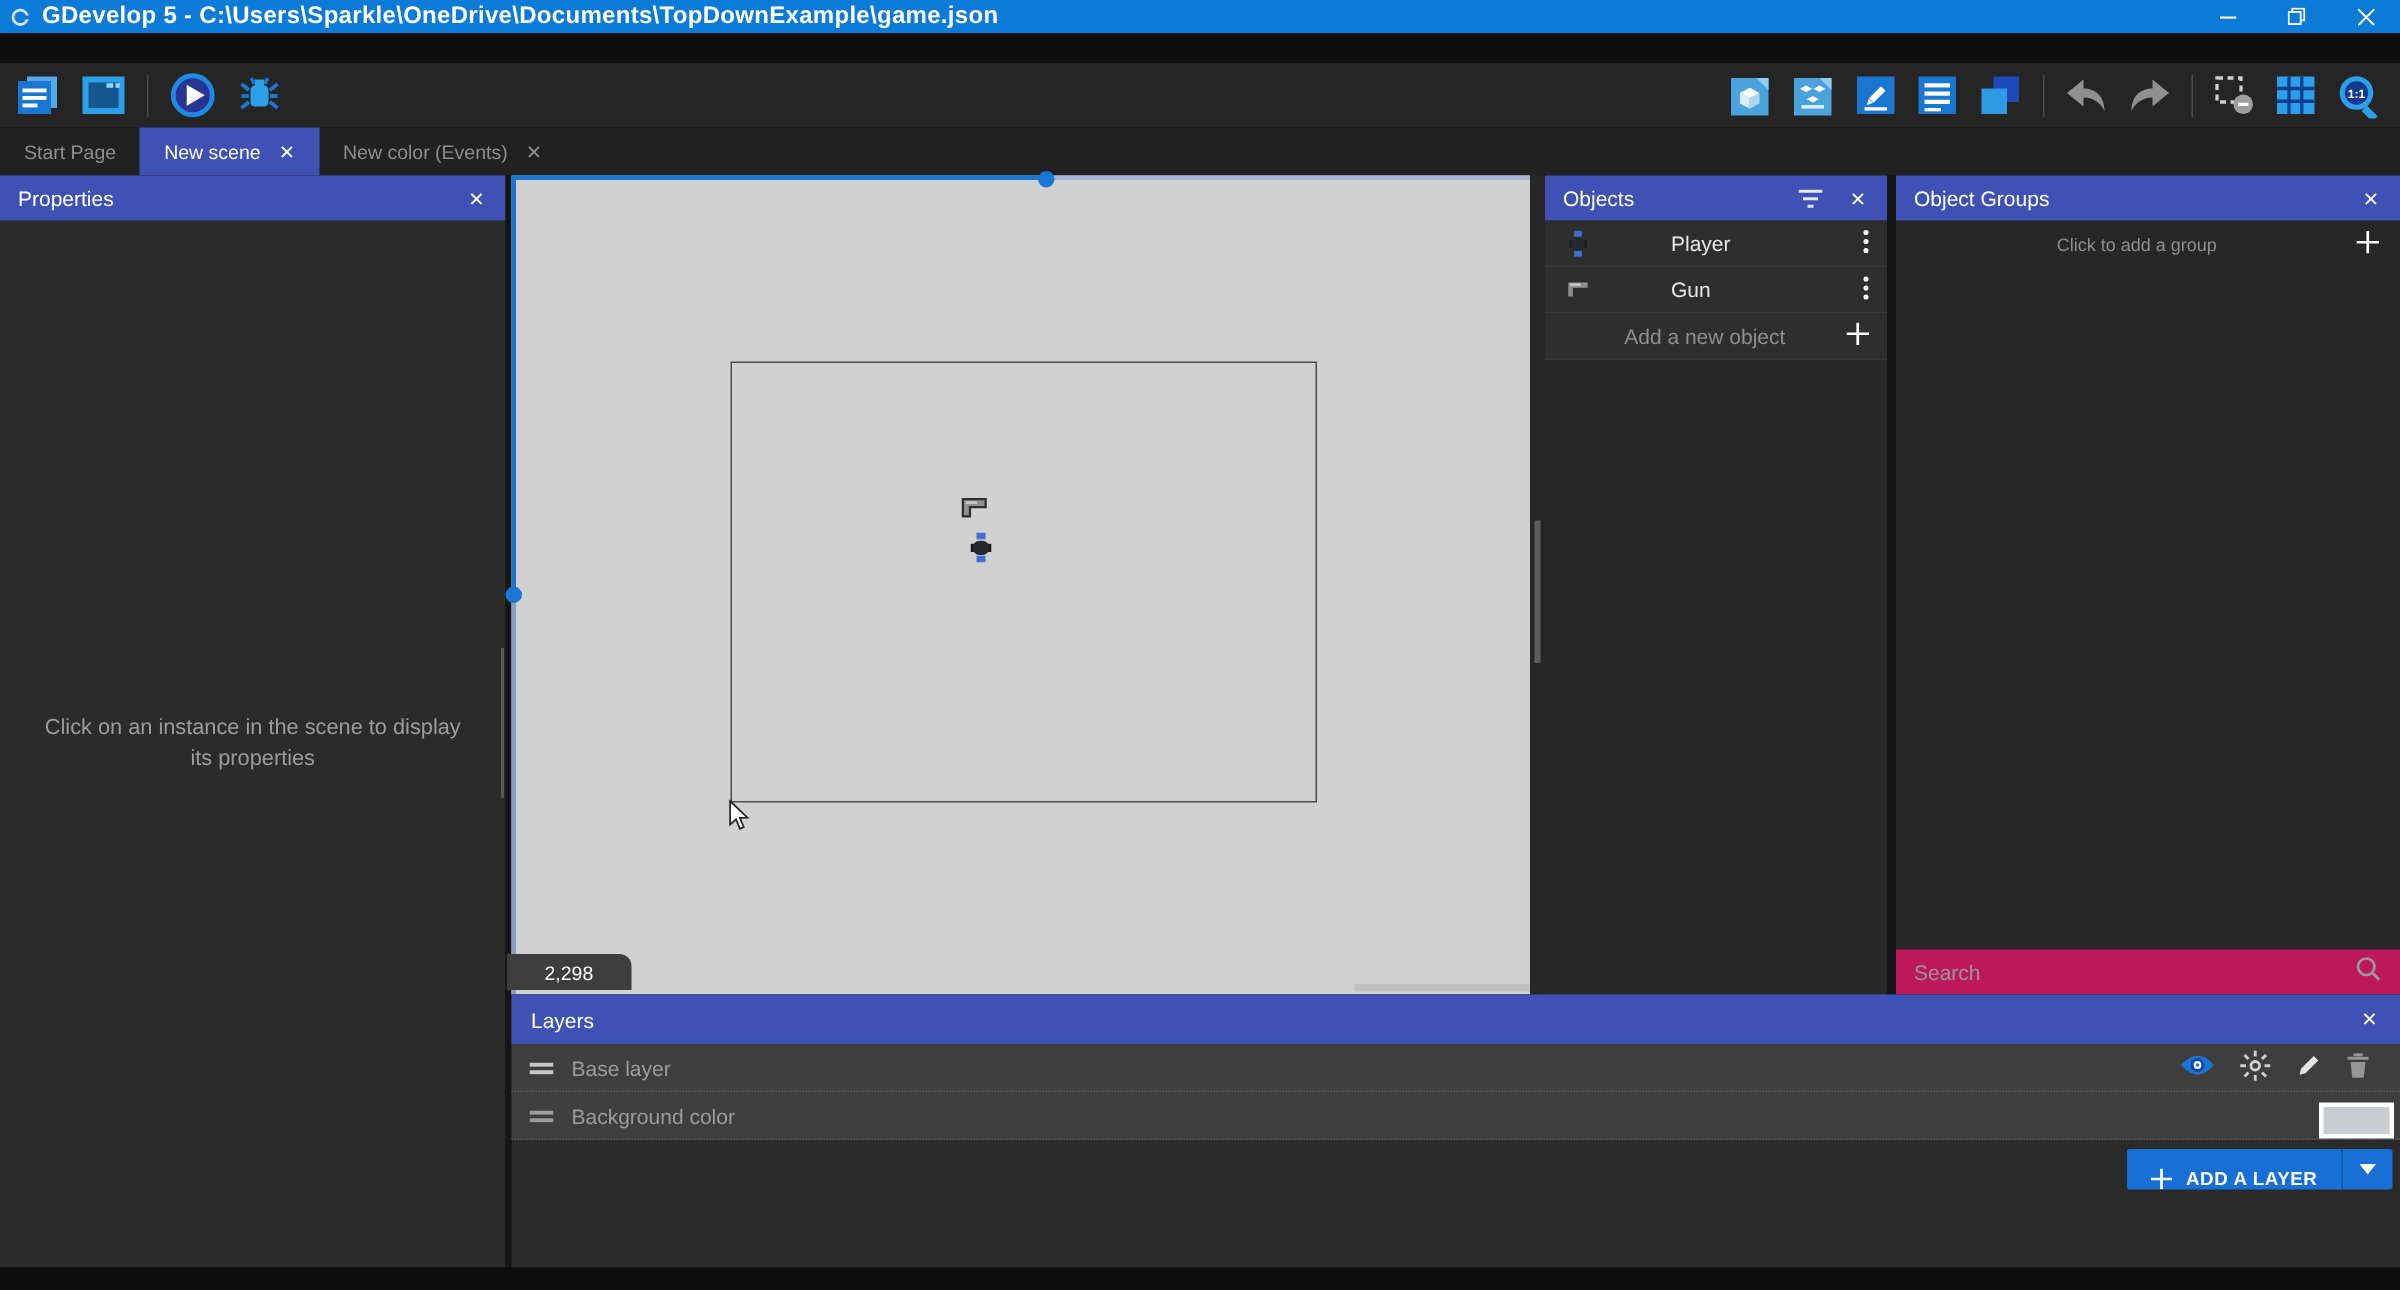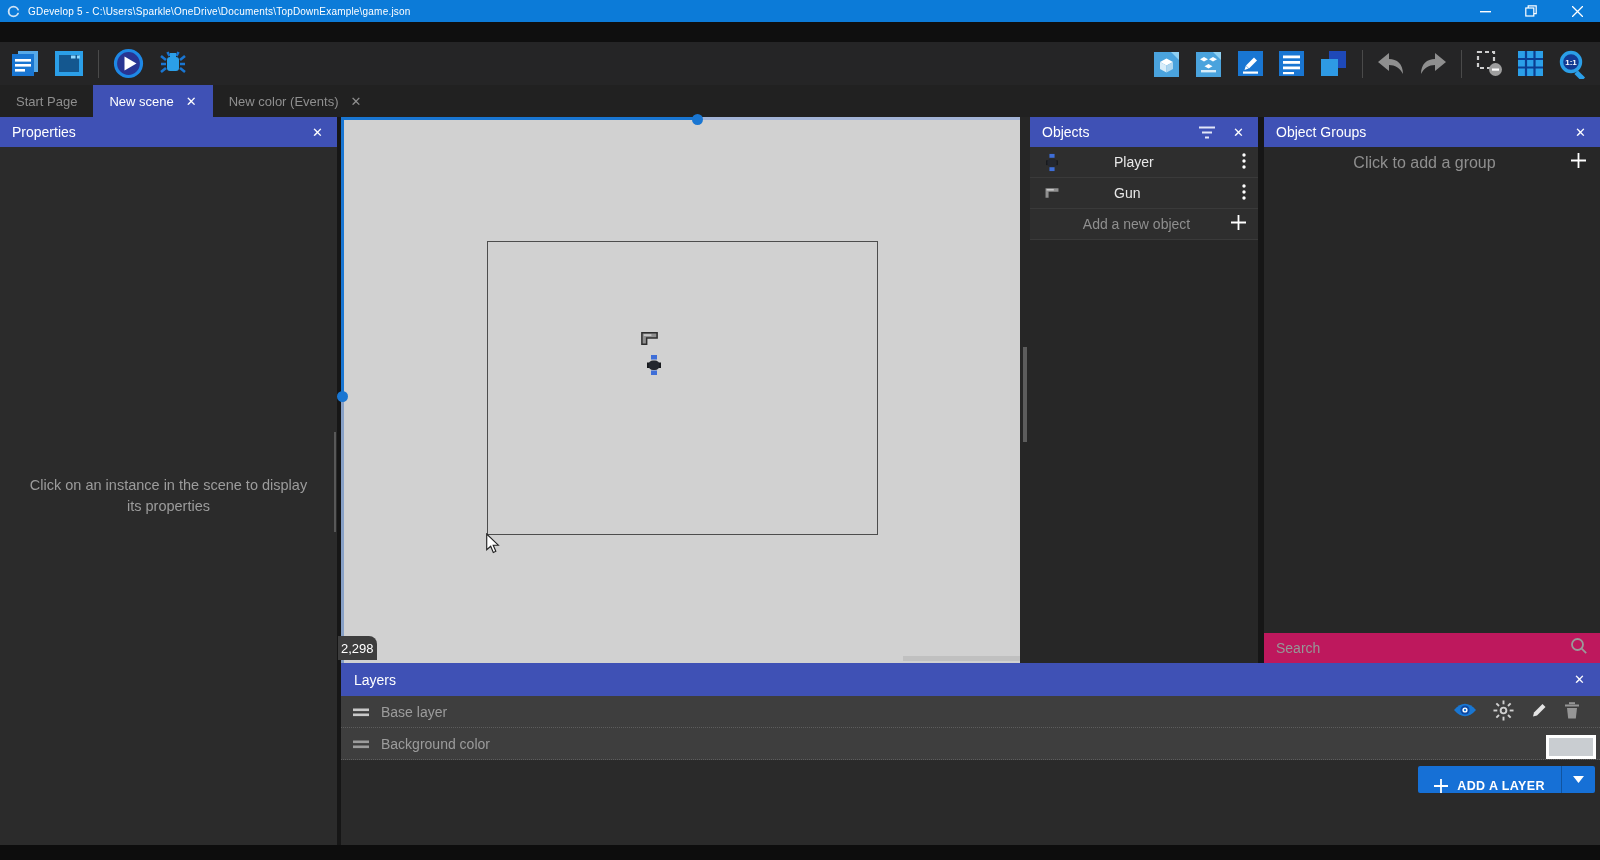--- a/index.html
+++ b/index.html
@@ -4,21 +4,21 @@
 <style>
   * { margin:0; padding:0; box-sizing:border-box; }
   html,body { background:#000; }
   body { font-family:"Liberation Sans", sans-serif; }
   .app { position:relative; width:1600px; height:860px; background:#0f0f0f; overflow:hidden; }
 
   
   .titlebar { position:absolute; left:0; top:0; right:0; height:22px; background:#0c7bd8;
     display:flex; align-items:center; color:#fff; }
   .titlebar .logo { margin:0 8px 0 7px; display:flex; align-items:center; }
-  .titlebar .title { font-size:10px; letter-spacing:.2px; }
+  .titlebar .title { font-size:16px; letter-spacing:.2px;font-weight:bold; }
   .win-controls { margin-left:auto; display:flex; height:100%; }
   .win-btn { width:46px; height:100%; display:flex; align-items:center; justify-content:center; }
 
   
   .menubar { position:absolute; left:0; top:22px; right:0; height:20px; background:#ffffff;
     display:flex; align-items:center; color:#111; font-size:12px; }
   .menu-item { padding:0 11px; height:100%; display:flex; align-items:center; }
 
   
   .toolbar { position:absolute; left:0; top:42px; right:0; height:43px; background:#252526;
@@ -63,36 +63,36 @@
   .handle-dot { position:absolute; width:11px; height:11px; border-radius:50%; background:#1976d2; }
   .dot-top  { left:351px; top:-3px; }
   .dot-left { left:-4px; top:274px; }
   .game-rect { position:absolute; left:146px; top:124px; width:391px; height:294px;
     border:1.5px solid #4d4d4d; }
   .sprite { position:absolute; }
   .sprite-gun { left:299px; top:214px; }
   .sprite-player { left:306px; top:238px; }
   .cursor-arrow { position:absolute; left:144px; top:416px; }
   .coord-badge { position:absolute; left:-3px; bottom:3px; height:24px; background:#3d3d3d; color:#fff;
-    font-size:13px; display:flex; align-items:center; padding:0 3px; border-top-right-radius:8px; }
+    font-size:13px; display:flex; align-items:center; padding:0 25px; border-top-right-radius:8px; }
   .h-scroll-thumb { position:absolute; left:562px; bottom:2px; width:117px; height:5px; background:#c0c0c0; }
 
   
   .objects-panel { position:absolute; left:1030px; top:117px; width:228px; height:640px; background:#272727; }
   .objgroups-panel { position:absolute; left:1264px; top:117px; width:336px; height:546px; background:#272727; }
   .obj-row { height:31px; background:#2e2e2e; border-bottom:1px solid #3a3a3a; display:flex;
     align-items:center; padding:0 12px; color:#e8e8e8; font-size:14px; }
   .obj-row .obj-icon { width:20px; display:flex; justify-content:center; }
   .obj-row .obj-label { margin-left:52px; }
   .obj-row .row-spacer { flex:1; }
   .add-row { height:31px; background:#2e2e2e; border-bottom:1px solid #3a3a3a; display:flex;
     align-items:center; padding:0 12px; color:#8f8f8f; font-size:14px; }
   .add-row .add-label { flex:1; text-align:center; }
   .group-empty-row { height:31px; display:flex; align-items:center; padding:0 14px;
-    color:#8f8f8f; font-size:16px; }
+    color:#8f8f8f; font-size:12px; }
   .group-empty-row .add-label { flex:1; text-align:center; }
   .search-row { position:absolute; left:0; right:0; bottom:0; height:30px; background:#be185d;
     display:flex; align-items:center; padding:0 12px; gap:8px; }
   .search-input { flex:1; background:transparent; border:none; outline:none; color:#cfcfcf;
     font-size:14px; font-family:"Liberation Sans", sans-serif; }
   .search-input::placeholder { color:#979797; }
 
   
   .layers-panel { position:absolute; left:341px; top:663px; width:1259px; height:182px; background:#2a2a2a; }
   .layers-header { height:33px; background:#3f51b5; color:#fff; display:flex; align-items:center;

